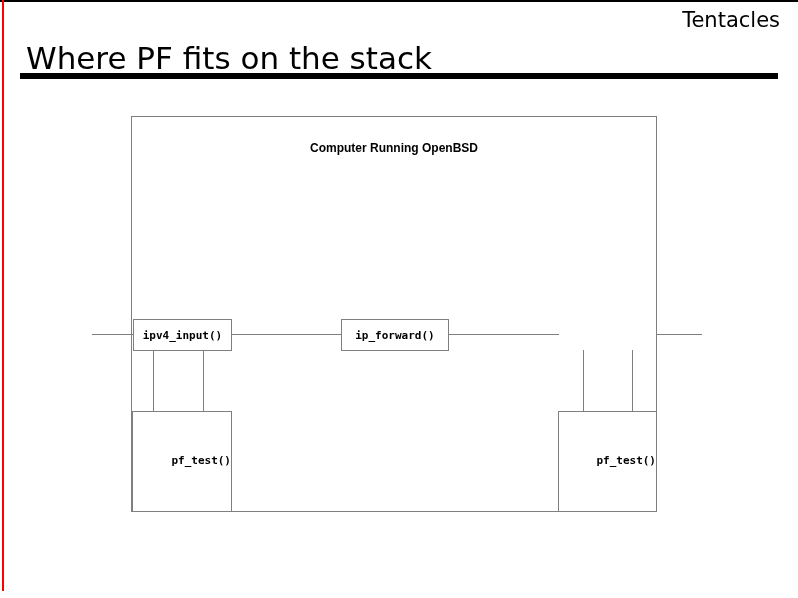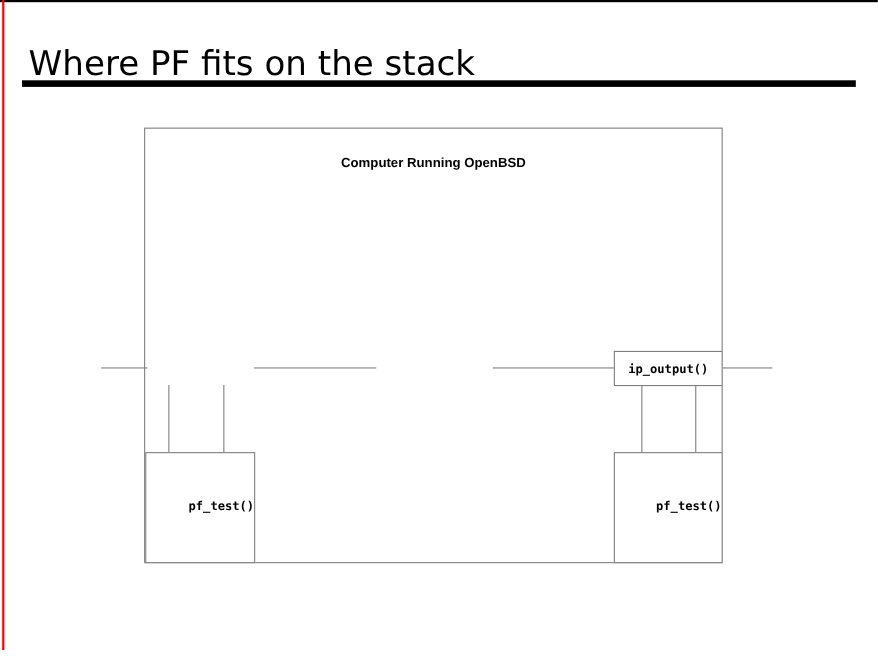--- a/index.html
+++ b/index.html
@@ -189,45 +189,49 @@
   #vline-out-b  { left: 632px; top: 350px; height: 62px; }
 </style>
 </head>
 <body>
 
 <div class="slide">
 
   <div class="top-rule"></div>
   <div class="left-rule"></div>
 
+  <div class="deck-name">Tentacles</div>
 
   <div class="slide-title">Where PF fits on the stack</div>
 
   <div class="title-rule"></div>
 
   <div class="diagram">
 
     <div class="node" id="host-box"></div>
     <div id="host-title">Computer Running OpenBSD</div>
 
     <div class="line-h" id="wire-in"></div>
     <div class="line-h" id="wire-fwd-l"></div>
     <div class="line-h" id="wire-fwd-r"></div>
     <div class="line-h" id="wire-out"></div>
 
     <div class="line-v" id="vline-in-a"></div>
     <div class="line-v" id="vline-in-b"></div>
     <div class="line-v" id="vline-out-a"></div>
     <div class="line-v" id="vline-out-b"></div>
 
-
-
-    <div class="node" id="ip-output-box">
-      <div class="node-label mid">ip_output()</div>
-    </div>
+    <div class="node" id="ipv4-input-box">
+      <div class="node-label mid">ipv4_input()</div>
+    </div>
+
+    <div class="node" id="ip-forward-box">
+      <div class="node-label mid">ip_forward()</div>
+    </div>
+
 
     <div class="node" id="pf-test-in-box">
       <div class="node-label centered">pf_test()</div>
     </div>
 
     <div class="node" id="pf-test-out-box">
       <div class="node-label centered">pf_test()</div>
     </div>
 
   </div>

